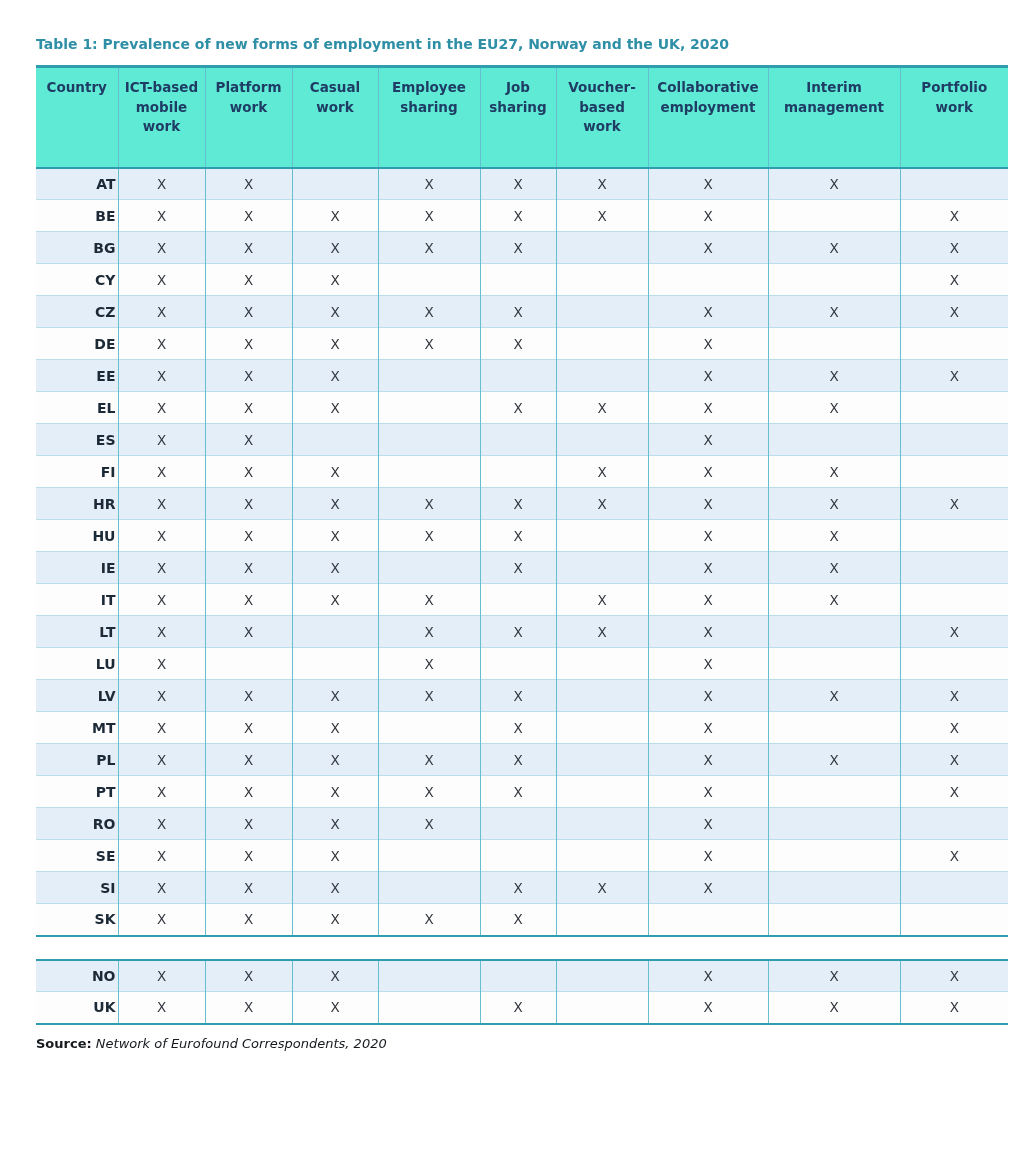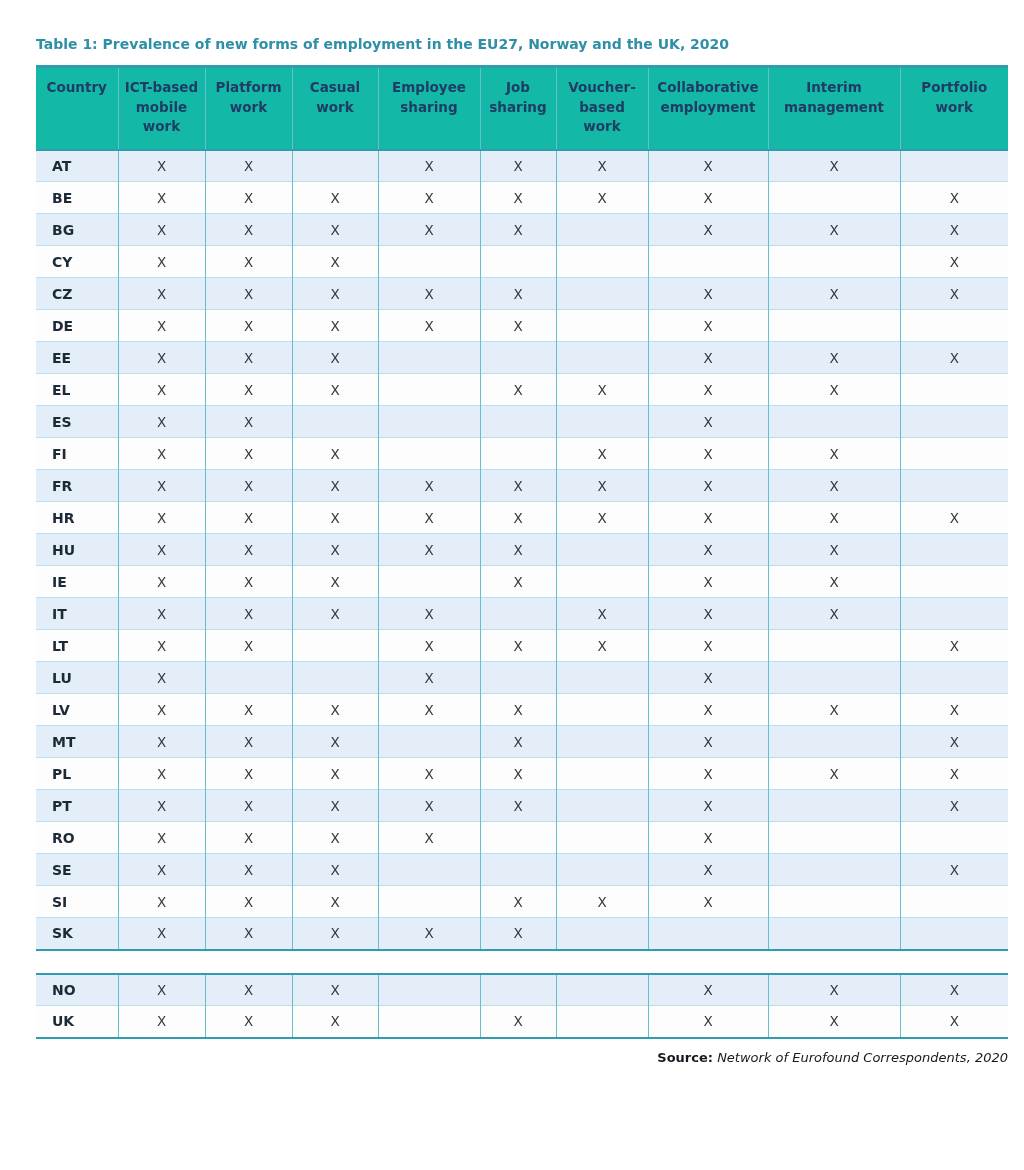--- a/index.html
+++ b/index.html
@@ -39,61 +39,60 @@
   col.c-platform { width: 87px; }
   col.c-casual   { width: 86px; }
   col.c-employee { width: 102px; }
   col.c-job      { width: 76px; }
   col.c-voucher  { width: 92px; }
   col.c-collab   { width: 120px; }
   col.c-interim  { width: 132px; }
   col.c-portfolio{ width: 108px; }
 
   thead th {
-    background: #14b8a6;
+    background: #5eead4;
     color: #1e3c64;
     font-weight: bold;
     font-size: 13.5px;
     line-height: 1.45;
     text-align: center;
     vertical-align: top;
-    padding: 10px 3px 12px 3px;
+    padding: 10px 3px 30px 3px;
     white-space: pre-line;
     border-left: 1px solid #66bfd0;
     border-bottom: 2px solid #2f9cb0;
   }
   thead th:first-child { border-left: none; text-align: center; }
 
   tbody td {
     height: 32px;
     font-size: 13.5px;
     text-align: center;
     vertical-align: middle;
     color: #33383e;
     border-left: 1px solid #66bfd0;
     border-top: 1px solid #b9e0ea;
     padding: 0 2px;
   }
   tbody tr:first-child td { border-top: none; }
   tbody td:first-child { border-left: none; }
   tbody td.country {
-    text-align: left;
+    text-align: right;
     padding-left: 16px;
     font-weight: bold;
     color: #1c2936;
     font-size: 14px;
   }
   tbody tr:nth-child(odd)  { background: #e4eef8; }
   tbody tr:nth-child(even) { background: #fdfdfe; }
 
   .source-note {
     margin-top: 11px;
     font-size: 13px;
     color: #15191d;
-    text-align: right;
   }
   .source-label { font-weight: bold; font-style: normal; }
   .source-text  { font-style: italic; }
 </style>
 </head>
 <body>
 
 <div class="page">
 
   <h1 class="table-title">Table 1: Prevalence of new forms of employment in the EU27, Norway and the UK, 2020</h1>
@@ -251,32 +250,20 @@
           <td>X</td>
           <td>X</td>
           <td></td>
           <td></td>
           <td>X</td>
           <td>X</td>
           <td>X</td>
           <td></td>
         </tr>
         <tr>
-          <td class="country">FR</td>
-          <td>X</td>
-          <td>X</td>
-          <td>X</td>
-          <td>X</td>
-          <td>X</td>
-          <td>X</td>
-          <td>X</td>
-          <td>X</td>
-          <td></td>
-        </tr>
-        <tr>
           <td class="country">HR</td>
           <td>X</td>
           <td>X</td>
           <td>X</td>
           <td>X</td>
           <td>X</td>
           <td>X</td>
           <td>X</td>
           <td>X</td>
           <td>X</td>

